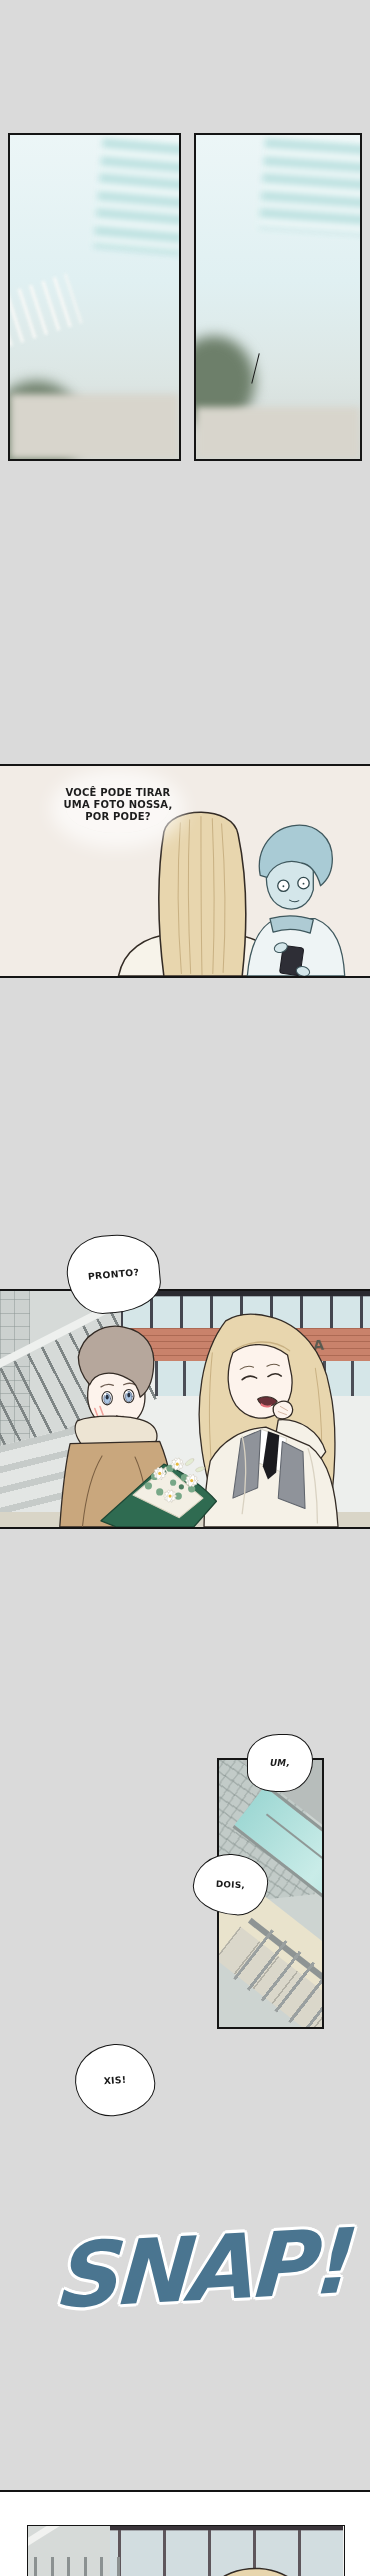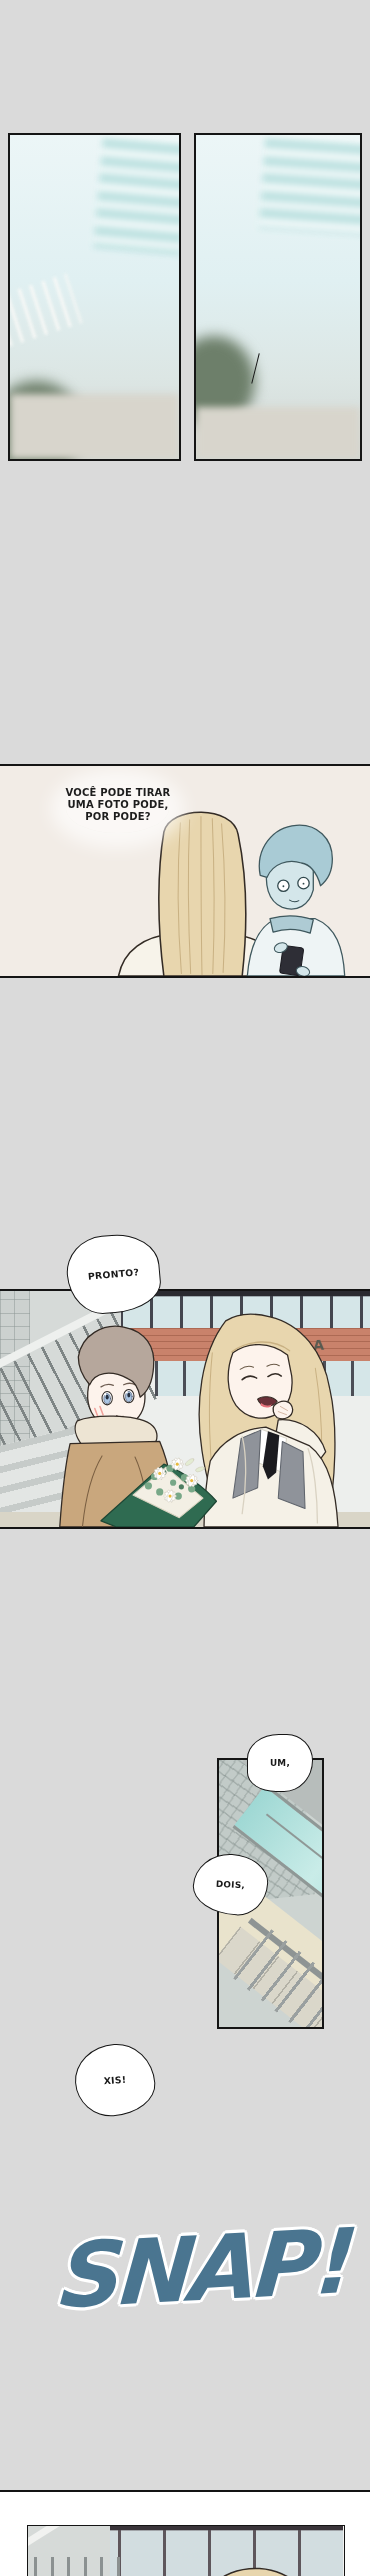--- a/index.html
+++ b/index.html
@@ -15,21 +15,21 @@
   .bubble{position:absolute;background:#ffffff;border:1.5px solid #161616;z-index:6;
     display:flex;align-items:center;justify-content:center;text-align:center;
     font-weight:bold;color:#191919;letter-spacing:0.3px;}
   .bubble span{transform:translateY(-0.5px);}
   .b-sim{left:210px;top:381px;width:72px;height:78px;border-width:1.3px;
     border-radius:50% 50% 48% 52%/55% 52% 48% 45%;font-size:8.2px;}
   .b-sim-tail{left:255px;top:353px;width:1.3px;height:31px;background:#161616;transform:rotate(14deg);z-index:6;}
   .b-pronto{left:67px;top:1235px;width:91px;height:76px;
     border-radius:46% 54% 58% 42%/52% 48% 40% 60%;transform:rotate(-5deg);font-size:9.3px;}
   .b-um{left:247px;top:1734px;width:64px;height:56px;
-    border-radius:55% 45% 50% 50%/48% 52% 62% 38%;font-size:8.8px;}
+    border-radius:55% 45% 50% 50%/48% 52% 62% 38%;font-size:8.8px;font-style:italic;}
   .b-dois{left:193px;top:1854px;width:73px;height:59px;
     border-radius:50% 50% 40% 60%/55% 45% 55% 45%;transform:rotate(3deg);font-size:8.8px;}
   .b-xis{left:75px;top:2044px;width:78px;height:70px;
     border-radius:52% 48% 55% 45%/50% 58% 42% 50%;transform:rotate(-4deg);font-size:9.3px;}
 
   
   .dlg{position:absolute;left:56px;top:20.6px;width:124px;text-align:center;z-index:4;
     font-size:10px;line-height:12px;font-weight:bold;color:#1d1d1d;letter-spacing:0.2px;}
   .dlg-glow{position:absolute;left:66px;top:17.5px;width:103px;height:49px;border-radius:50%;
     background:rgba(255,255,255,.65);box-shadow:0 0 17.5px 15.5px rgba(255,255,255,.65);z-index:3;}
@@ -168,21 +168,21 @@
       </g>
     </svg>
   </div>
 
   <div class="abs b-sim-tail"></div>
 
   <div class="panel-open" style="left:0;top:764px;width:371px;height:214px;">
     <div class="dlg-glow"></div>
     <div class="dlg">
       <span>VOCÊ PODE TIRAR</span>
-      <span>UMA FOTO PODE,</span>
+      <span>UMA FOTO NOSSA,</span>
       <span>POR PODE?</span>
     </div>
     <svg width="100%" height="100%" viewBox="0 0 720 407" preserveAspectRatio="none" style="position:absolute;inset:0;">
       <g stroke-linecap="round" stroke-linejoin="round">
         <path d="M230,407 C240,356 282,330 332,326 L450,326 C506,332 540,358 552,407 Z" fill="#f7f3ea" stroke="#332b25" stroke-width="3"></path>
         <path d="M318,128 C330,76 452,76 462,132 C478,208 482,300 470,407 L318,407 C304,300 306,198 318,128 Z" fill="#e8d6ae" stroke="#332b25" stroke-width="3"></path>
         <path d="M350,110 C344,200 344,300 352,402 M390,98 C390,200 390,300 392,404 M430,112 C437,200 439,300 433,400 M368,104 C364,200 365,300 370,402 M412,102 C416,200 417,300 413,402" fill="none" stroke="#c9b183" stroke-width="2"></path>
         <path d="M480,407 C485,348 502,310 536,296 L612,296 C652,312 666,352 669,407 Z" fill="#eef4f5" stroke="#3f585e" stroke-width="2.5"></path>
         <path d="M524,296 Q566,284 608,298 L602,324 Q566,310 530,322 Z" fill="#aecbd4" stroke="#3f585e" stroke-width="2.5"></path>
         <path d="M520,190 C512,230 520,262 548,274 C576,284 600,270 608,240 L608,200 C580,175 545,172 520,190 Z" fill="#d4e6ea" stroke="#3f585e" stroke-width="2.5"></path>

